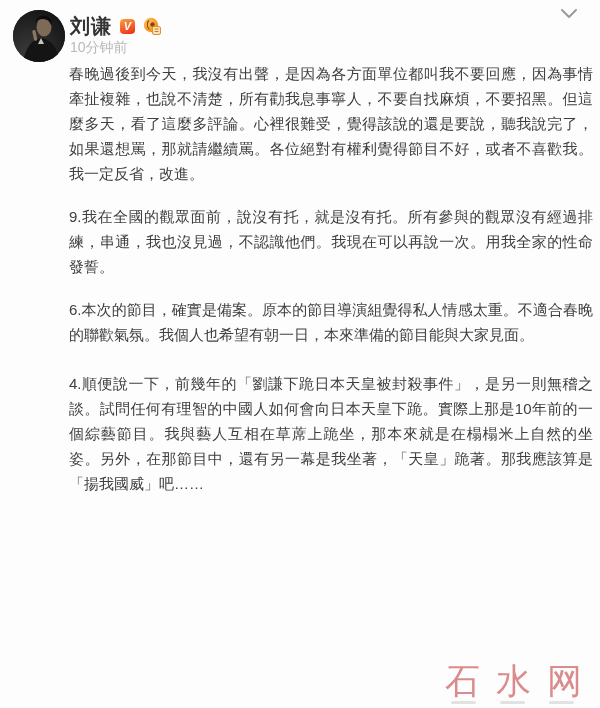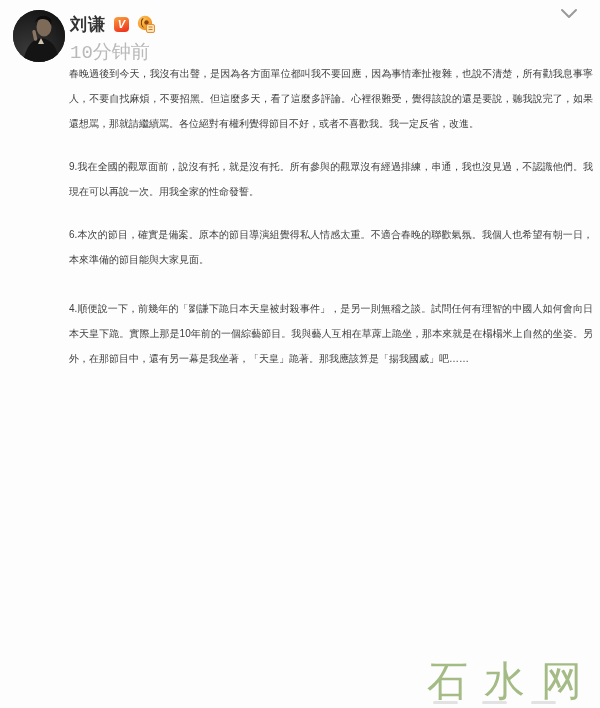--- a/index.html
+++ b/index.html
@@ -26,21 +26,21 @@
   }
   .avatar svg { display: block; width: 52px; height: 52px; }
   .header-row {
     position: absolute;
     left: 70px; top: 13px;
     display: flex;
     align-items: center;
     gap: 8px;
   }
   .author-name {
-    font-size: 17px;
+    font-size: 20px;
     font-weight: 700;
     color: #333333;
     letter-spacing: 1px;
     cursor: pointer;
   }
   .v-badge {
     display: inline-block;
     width: 15px; height: 15px;
     border-radius: 4px;
     background: linear-gradient(160deg, #fba23d 0%, #ee3b20 85%);
@@ -49,54 +49,53 @@
     font-weight: 700;
     font-style: italic;
     line-height: 15px;
     text-align: center;
   }
   .vip-badge { width: 19px; height: 19px; }
   .vip-badge svg { display: block; }
   .timestamp {
     position: absolute;
     left: 70px; top: 39px;
-    font-size: 19px;
+    font-size: 14px;
     color: #b9b9b9;
-    font-family: Liberation Mono, monospace;
   }
   .post-menu {
     position: absolute;
     right: 20px; top: 5px;
     width: 20px; height: 14px;
     cursor: pointer;
   }
   
   .content {
     position: absolute;
     left: 69px; top: 61px;
     width: 524px;
-    font-size: 10px;
+    font-size: 15px;
     line-height: 25px;
     color: #3e3e3e;
     text-align: justify;
   }
   .content p { margin: 0 0 18px 0; }
   .content p:last-child { margin-bottom: 0; margin-top: 24px; }
   
   .watermark {
     position: absolute;
     right: 2px; bottom: 2px;
     opacity: 0.5;
     pointer-events: none;
     z-index: 5;
   }
   .wm-text {
-    font-size: 41px;
+    font-size: 35px;
     line-height: 36px;
-    color: #4d7c0f;
+    color: #b91c1c;
     letter-spacing: 16px;
     white-space: nowrap;
     font-weight: 400;
   }
   .wm-bars {
     display: flex;
     gap: 24px;
     margin: 2px 0 2px 6px;
   }
   .wm-bars span {

